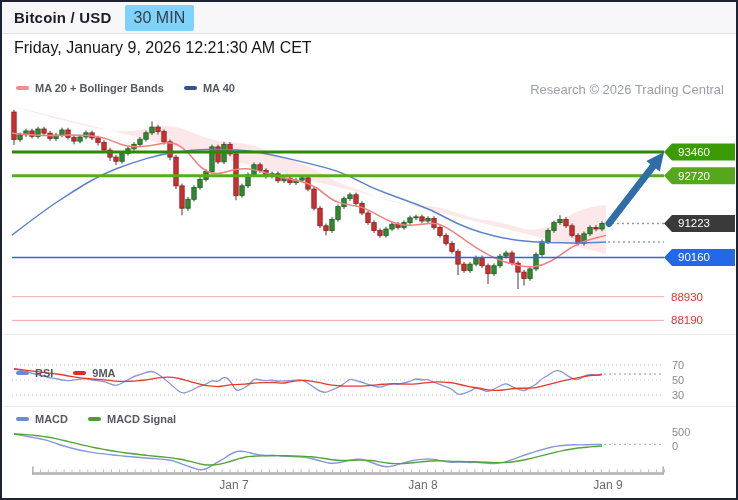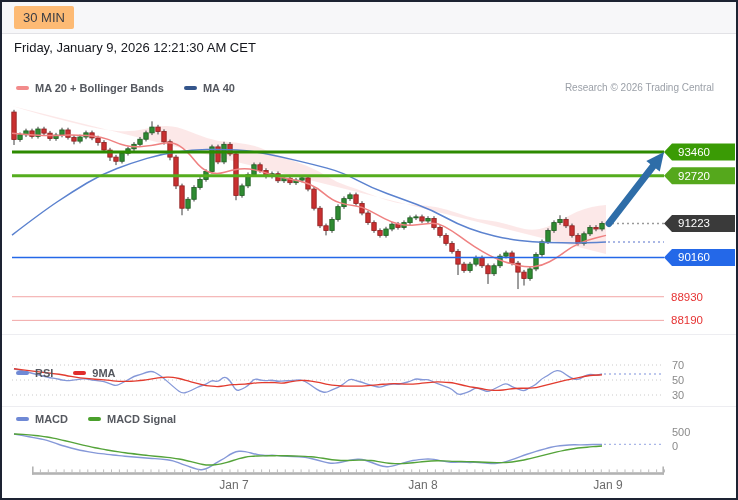--- a/index.html
+++ b/index.html
@@ -1,36 +1,37 @@
 <!DOCTYPE html>
 <html><head>
 <meta charset="utf-8">
 <style>
   html,body{margin:0;padding:0;background:#ffffff;}
   .frame{position:relative;width:738px;height:500px;box-sizing:border-box;border:2px solid #1d2332;
          background:#fff;overflow:hidden;font-family:"Liberation Sans",sans-serif;}
   .topbar{position:absolute;left:0;top:0;right:0;height:31px;background:#f7f7f9;
           border-bottom:1px solid #e2e2e6;display:flex;align-items:center;padding-left:12px;gap:13px;}
   .title{font-size:15px;font-weight:bold;color:#1b1e29;letter-spacing:.2px;}
-  .badge{font-size:13px;color:#3a3d45;background:#fdba74;padding:4px 9px;border-radius:2px;}
+  .badge{font-size:16px;color:#3a3d45;background:#7dd3fc;padding:4px 9px;border-radius:2px;}
   .datebar{position:absolute;left:0;top:32px;right:0;height:27px;display:flex;align-items:center;
-           padding-left:12px;font-size:13px;color:#14161c;background:#fff;}
+           padding-left:12px;font-size:16px;color:#14161c;background:#fff;}
   .chartarea{position:absolute;left:0;top:59px;right:0;bottom:0;background:#fff;}
   .legend{position:absolute;display:flex;align-items:center;gap:6px;font-size:11px;color:#55585f;z-index:3;}
   .legend .item{display:flex;align-items:center;gap:6px;margin-right:14px;font-weight:bold;}
   .sw{width:13px;height:4px;border-radius:2px;display:inline-block;}
-  .attribution{position:absolute;right:22px;top:21px;font-size:10px;color:#9ba0a8;z-index:3;}
+  .attribution{position:absolute;right:12px;top:21px;font-size:13px;color:#9ba0a8;z-index:3;}
   svg text{font-family:"Liberation Sans",sans-serif;}
 </style>
 </head>
 <body>
 
 <div class="frame">
 
   <div class="topbar">
+    <span class="title">Bitcoin / USD</span>
     <span class="badge">30 MIN</span>
   </div>
 
   <div class="datebar">
     <span>Friday, January 9, 2026 12:21:30 AM CET</span>
   </div>
 
   <div class="chartarea">
 
     <div class="legend" style="left:14px;top:21px;">

